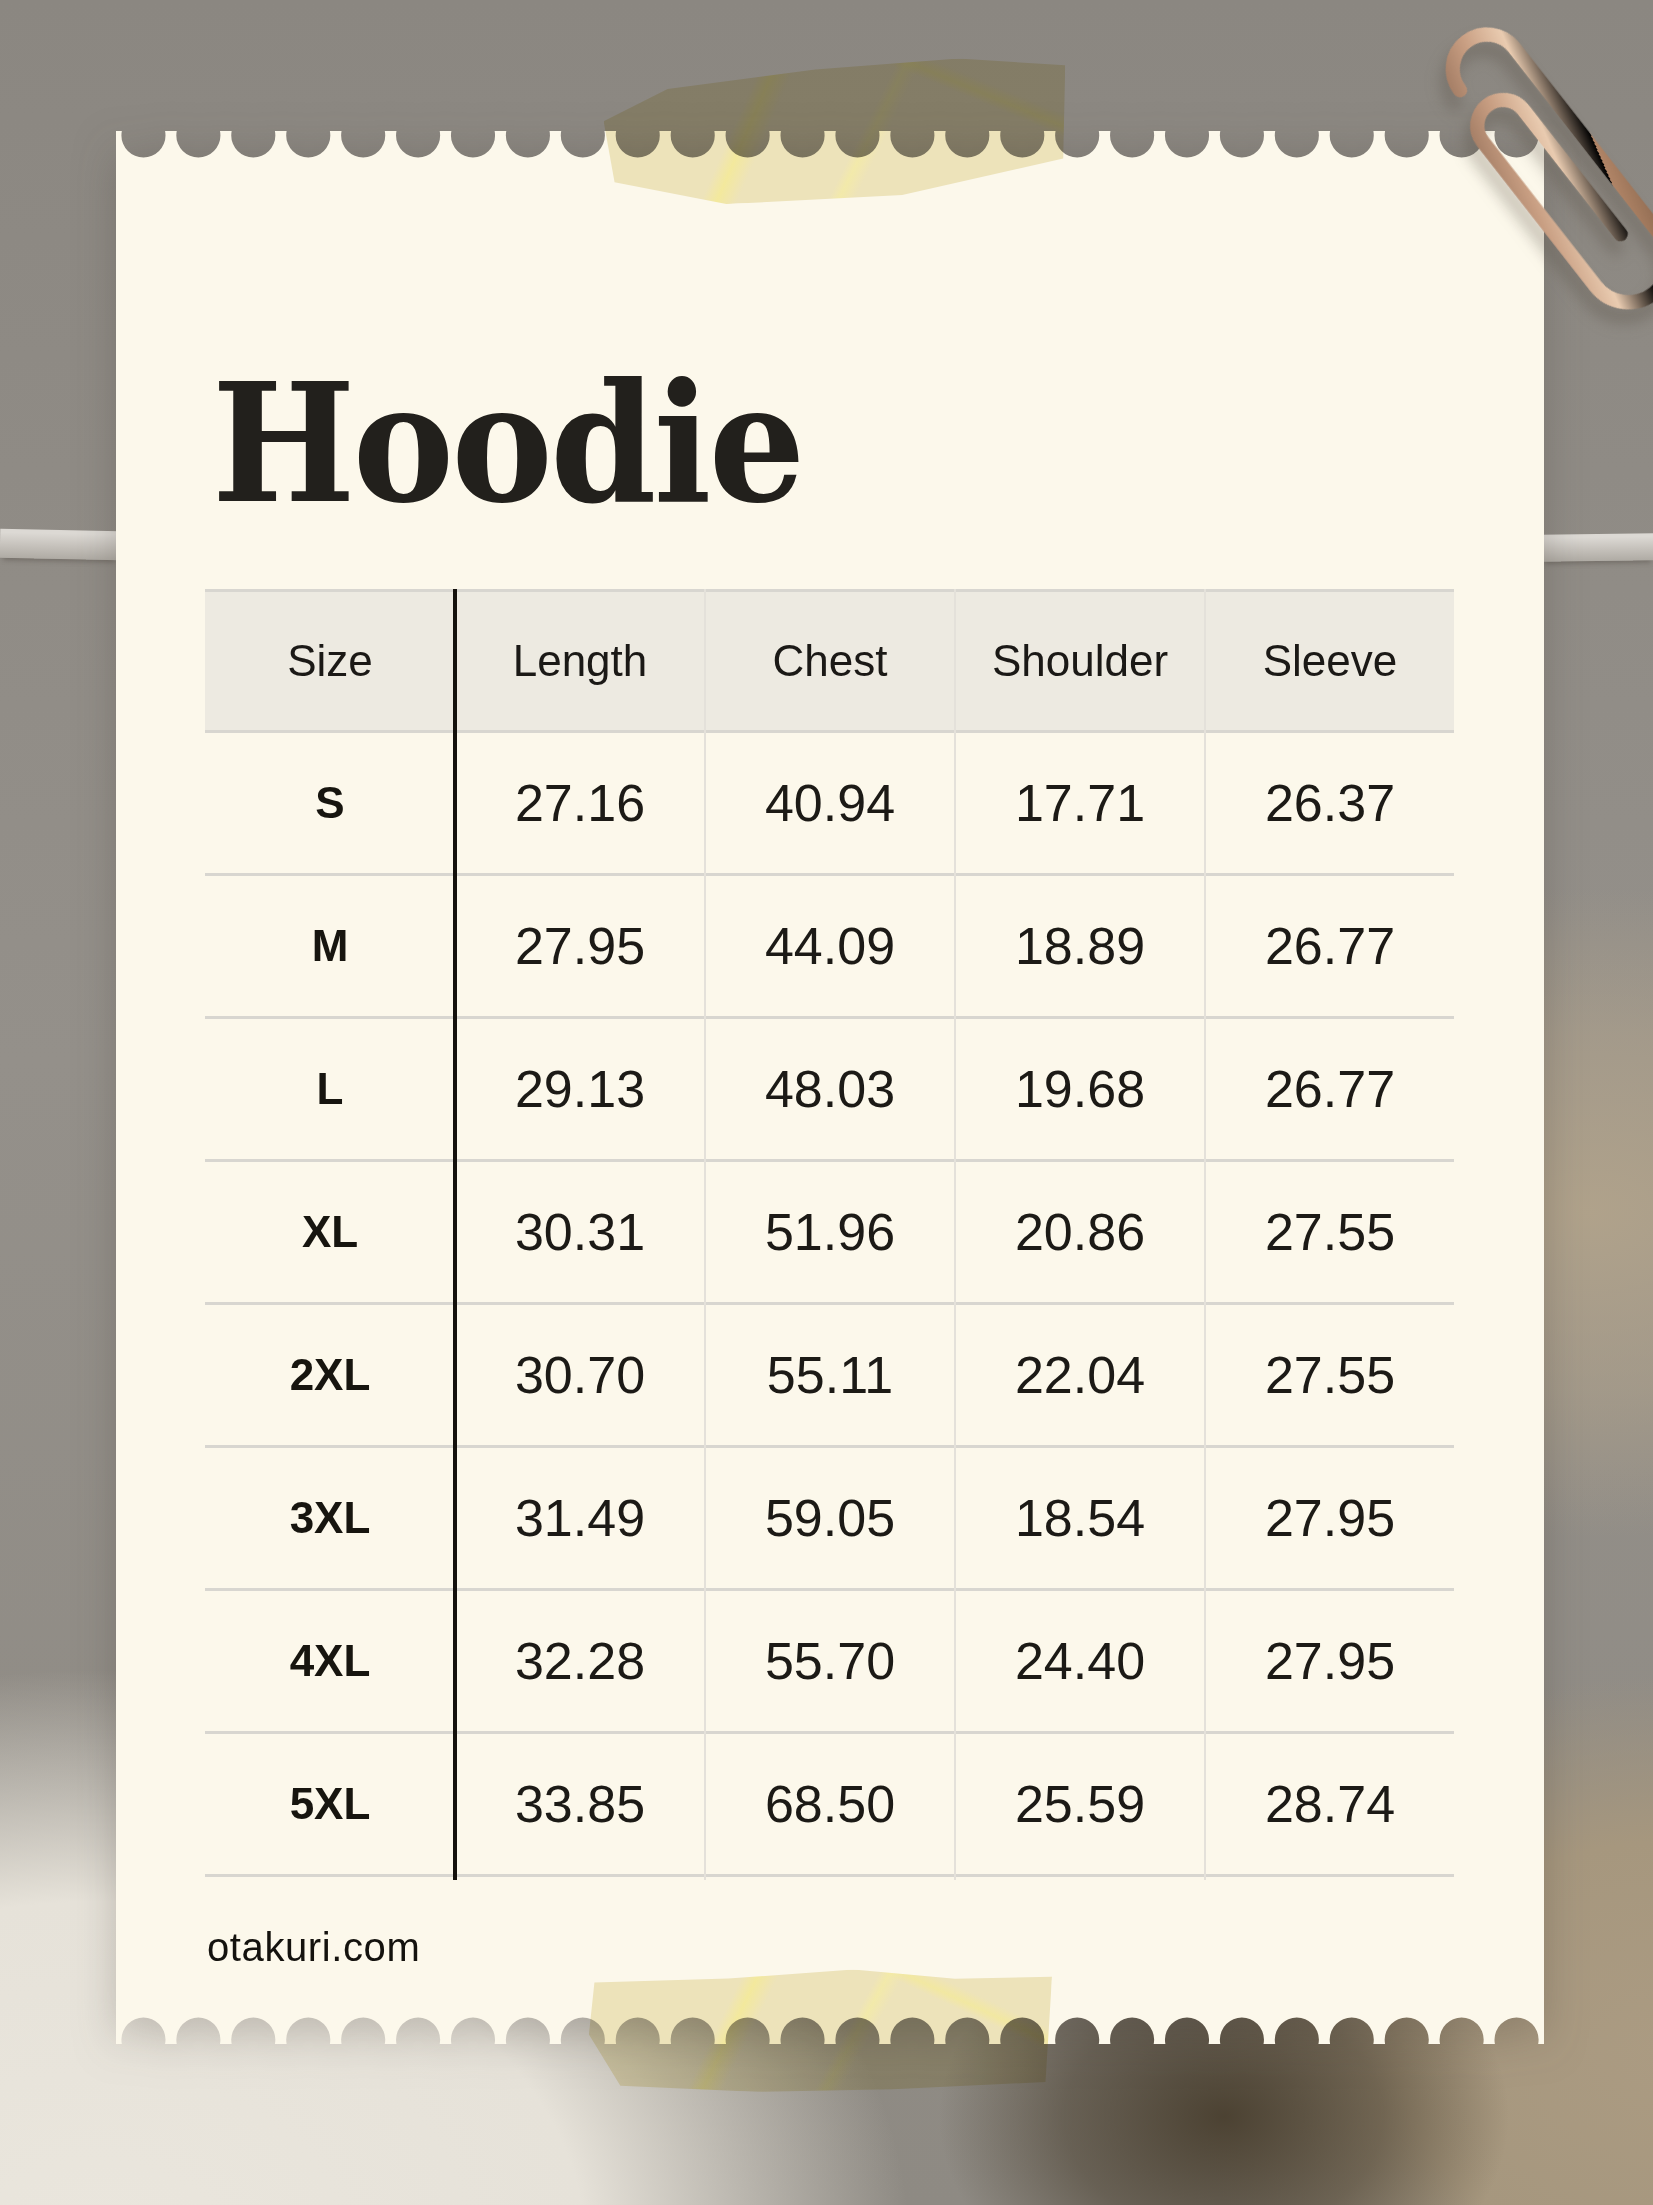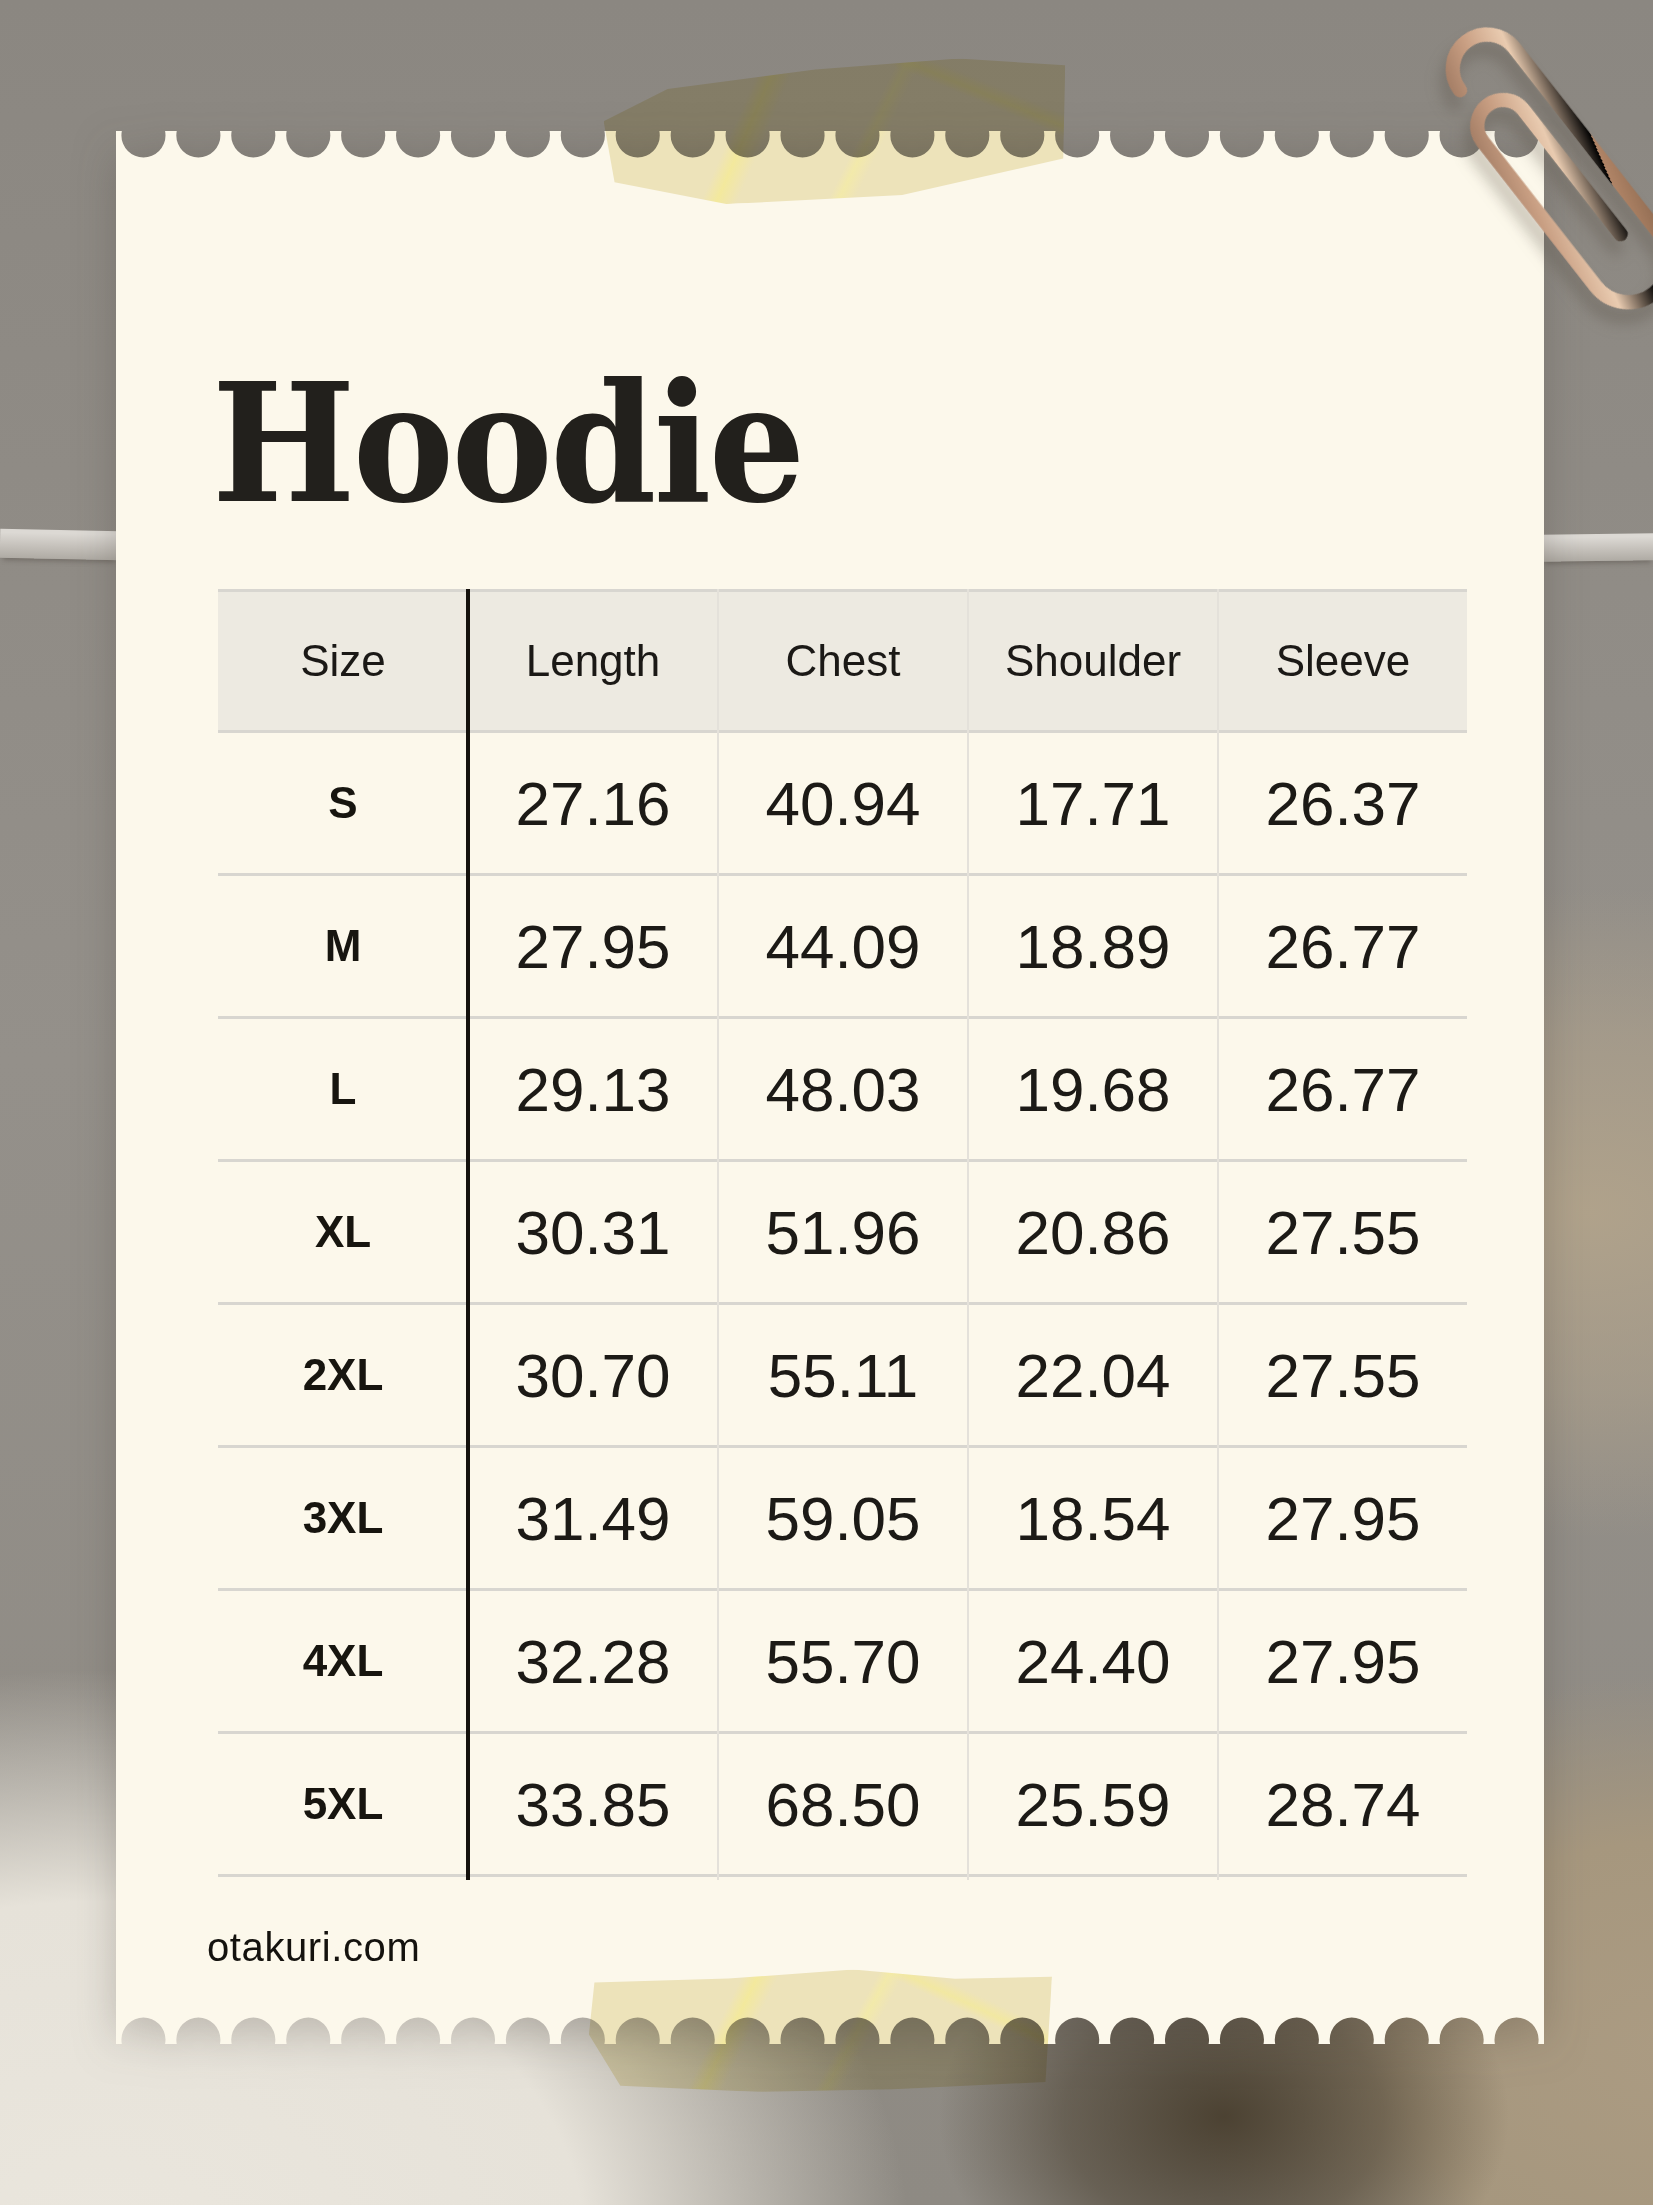--- a/index.html
+++ b/index.html
@@ -29,27 +29,27 @@
   .badge-label{position:absolute;left:0;right:0;top:12px;text-align:center;
     font-size:49px;color:#1B1916;transform:scaleX(.95);}
   .bseg{position:absolute;background:#1E1C18;}
   .bseg.top{left:-2.2px;top:-2.2px;width:254px;height:5px;}
   .bseg.left{left:-2.2px;top:-2.2px;width:5px;height:57px;}
   .bseg.right{right:-2.2px;top:47px;width:5px;height:54px;}
   .bseg.bottom1{left:248px;bottom:-2.8px;width:165px;height:5px;}
   .bseg.bottom2{left:442px;bottom:-2.8px;width:56px;height:5px;}
   .bseg.tail{left:439px;top:95px;width:5px;height:62px;transform:rotate(38deg);transform-origin:50% 0;}
   
-  .table{position:absolute;left:102px;top:458px;width:1249px;}
+  .table{position:absolute;left:89px;top:458px;width:1249px;}
   .trow{display:grid;grid-template-columns:250px 250px 250px 250px 250px;height:143px;
     box-sizing:border-box;border-bottom:3.9px solid #D8D6D0;align-items:center;justify-items:center;}
   .trow.thead{height:144px;border-top:3.9px solid #D8D6D0;background:#EDEAE1;}
   .hdr{font-size:44px;color:#1B1916;transform:scaleX(.97);}
   .sz{font-size:44px;font-weight:bold;color:#17150F;transform:scale(.85,1.03);}
-  .num{font-size:62px;color:#1C1A16;transform:scale(.85,1.02);}
+  .num{font-size:52px;color:#1C1A16;transform:scale(.85,1.02);}
   .vline{position:absolute;top:0;height:1291px;}
   .vdark{left:248px;width:3.9px;background:#15120D;}
   .vsep{width:2.2px;background:#E4E1DA;}
   .footer{position:absolute;left:91px;top:1794px;width:1249px;
     font-size:40px;color:#14120E;letter-spacing:0.6px;}
   
   .tape{position:absolute;mix-blend-mode:multiply;background:#EFE9C6;opacity:.92;}
   .tape-top{left:604px;top:62px;width:463px;height:139px;transform:rotate(-1.6deg);
     clip-path:polygon(0% 38%,14% 16%,46% 5%,77% 0%,100% 7%,99% 74%,64% 97%,26% 100%,2% 82%);}
   .tape-bottom{left:589px;top:1969px;width:462px;height:124px;transform:rotate(1deg);

